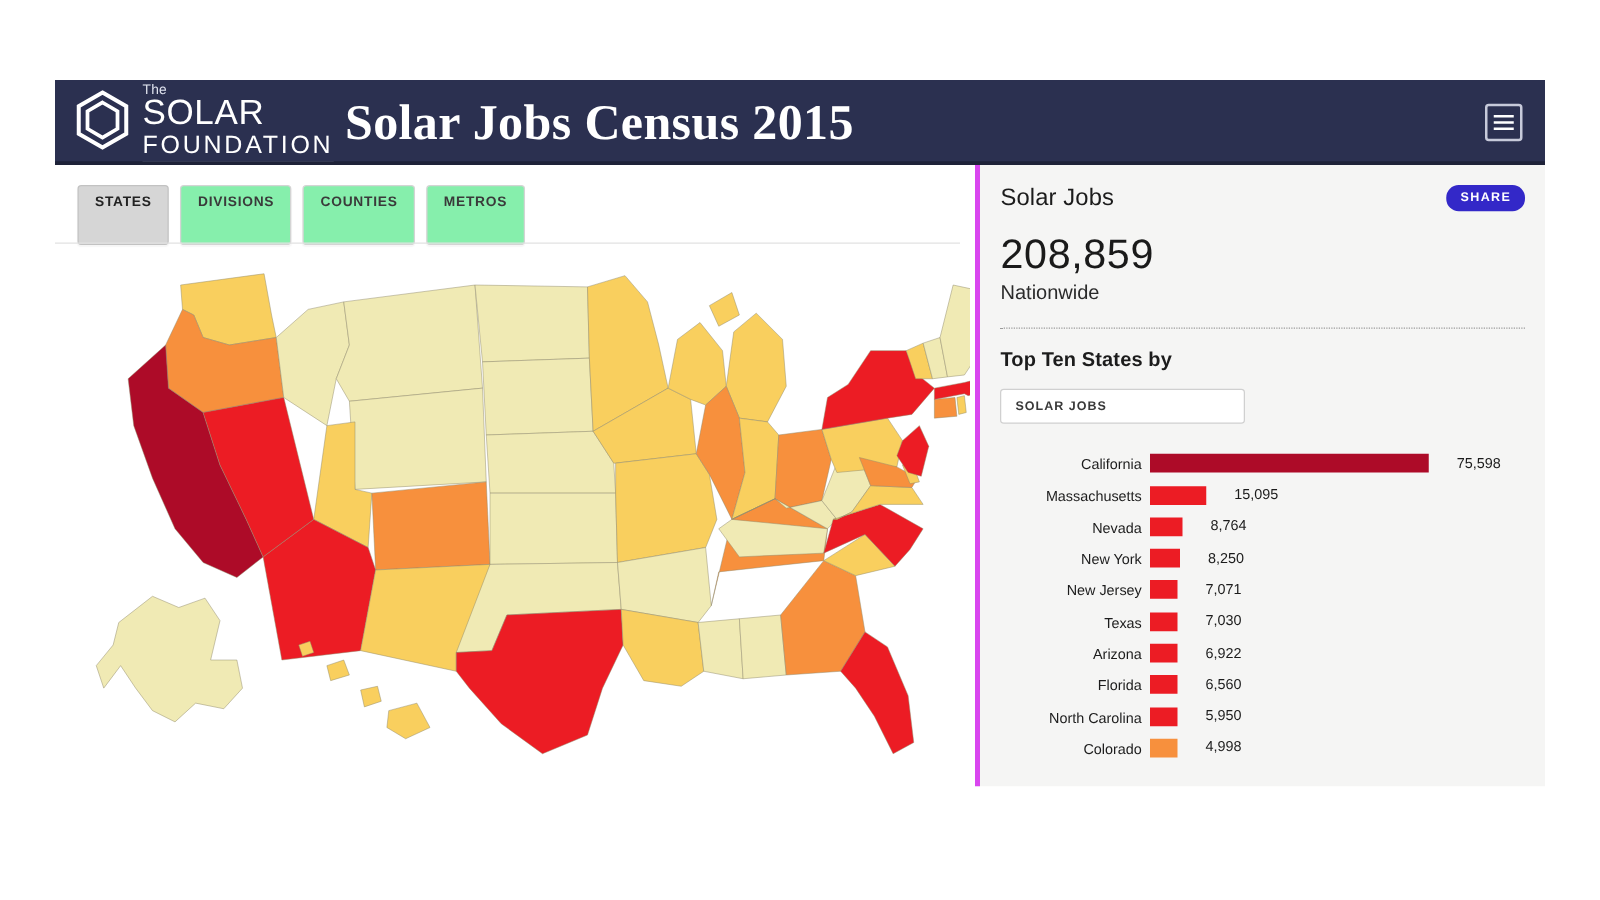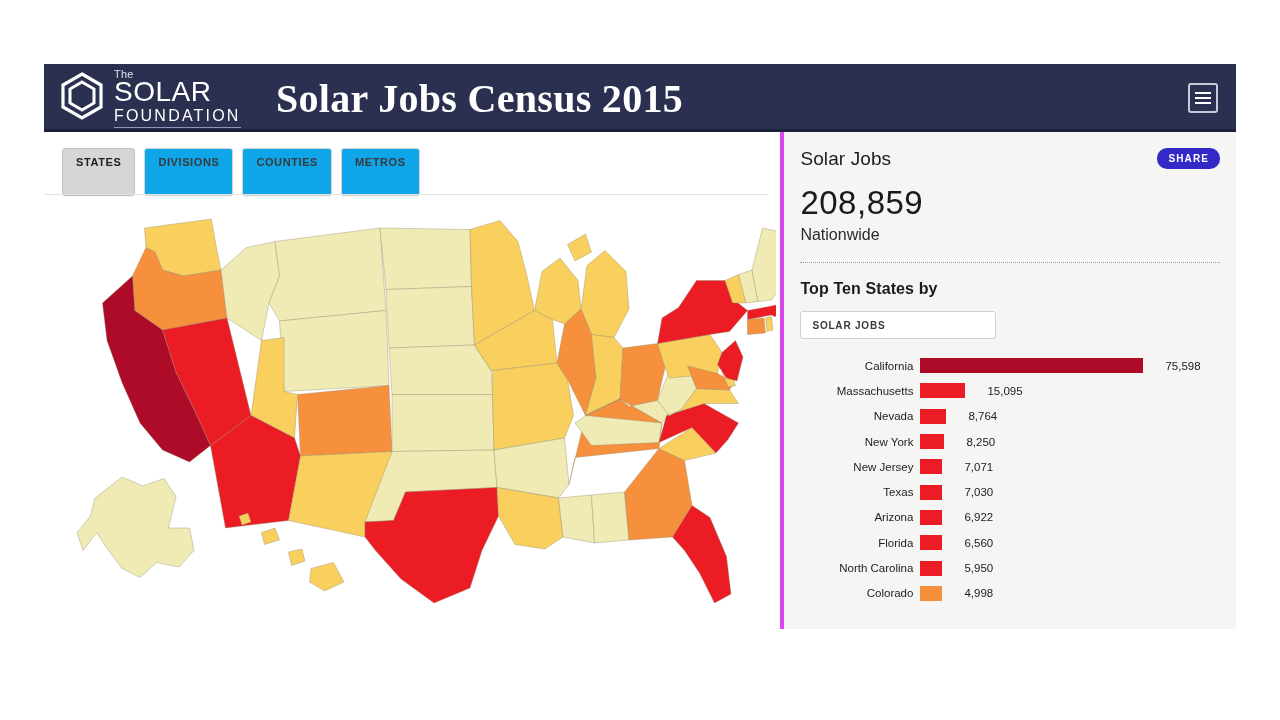--- a/index.html
+++ b/index.html
@@ -40,21 +40,21 @@
   .logo-text { color: #ffffff; line-height: 1; }
   .logo-the {
     font-size: 11px; letter-spacing: .2px; color: #dfe2ee;
     margin-bottom: -2px;
   }
   .logo-solar {
     font-size: 28px; font-weight: 400; letter-spacing: 0.5px;
     color: #ffffff;
   }
   .logo-foundation {
-    font-size: 16px; font-weight: 400; letter-spacing: 2.2px;
+    font-size: 20px; font-weight: 400; letter-spacing: 2.2px;
     color: #ffffff; margin-top: 2px;
     border-bottom: 1px solid #8f96b5; padding-bottom: 3px;
     display: inline-block;
   }
 
   #app-title {
     position: absolute;
     left: 232px; top: 50%;
     transform: translateY(-50%);
     color: #ffffff;
@@ -102,21 +102,21 @@
     padding: 16px 0 0 18px;
     display: flex;
     gap: 9px;
     height: 64px;
   }
   .tab {
     font-size: 11px;
     font-weight: 700;
     letter-spacing: .6px;
     color: #3a3a3a;
-    background: #0ea5e9;
+    background: #86efac;
     border: 1px solid #d4d4d4;
     border-radius: 3px;
     padding: 8px 13px;
     cursor: pointer;
     white-space: nowrap;
     line-height: 1;
     box-shadow: 0 1px 1px rgba(0,0,0,.04);
   }
   .tab.active {
     background: #d6d6d6;
@@ -196,21 +196,21 @@
     font-size: 10px; font-weight: 700; letter-spacing: .8px;
     color: #3a3a3a;
     cursor: pointer;
   }
 
   
   #bar-chart {
     margin-top: 14px;
   }
   .bar-row {
-    display: flex; align-items: center;
+    display: flex; align-items: flex-end;
     height: 25.3px;
   }
   .bar-label {
     width: 120px;
     text-align: right;
     padding-right: 7px;
     font-size: 11.5px;
     color: #1c1c1c;
     white-space: nowrap;
   }

